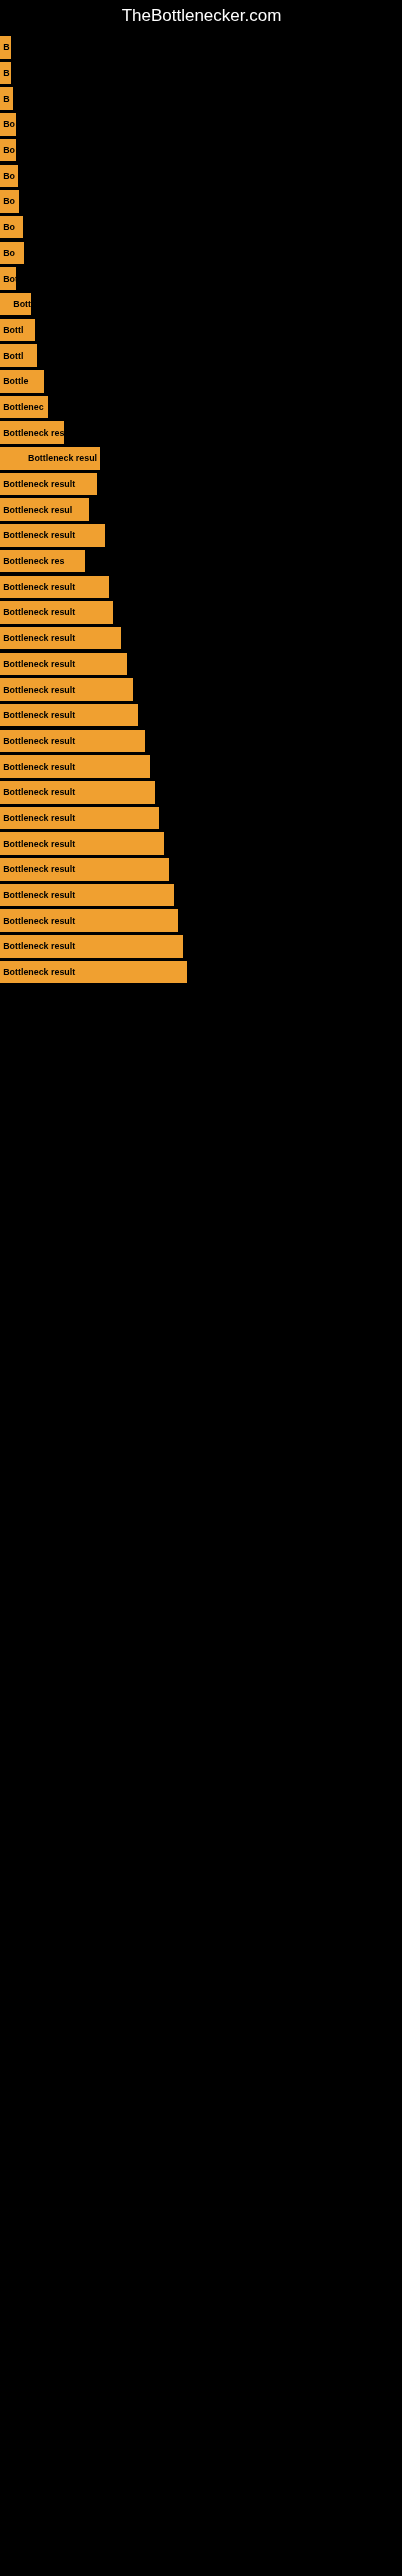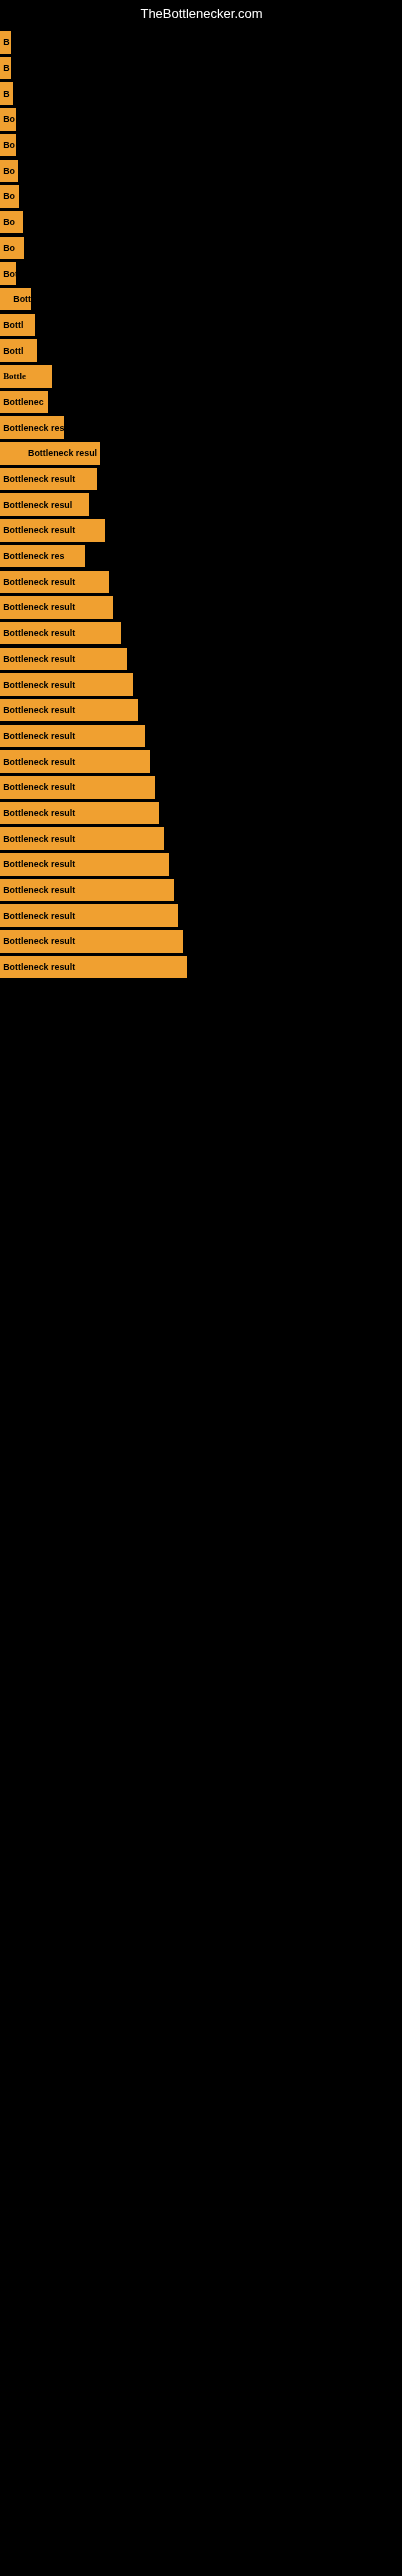--- a/index.html
+++ b/index.html
@@ -9,21 +9,21 @@
     }
     body {
       background-color: #000;
       width: 403px;
       min-height: 2576px;
       font-family: Arial, sans-serif;
       position: relative;
     }
     .site-title {
       color: #fff;
-      font-size: 13px;
+      font-size: 17px;
       text-align: center;
       padding: 6.4px 0 9.7px 0;
       font-weight: normal;
     }
     .bars-container {
       display: flex;
       flex-direction: column;
       gap: 0px;
       padding: 0 0 16px 0;
     }
@@ -112,21 +112,21 @@
       <div class="bar" style="width: 35px;">
         <span class="bar-label">Bottl</span>
       </div>
     </div>
     <div class="bar-row">
       <div class="bar" style="width: 37px;">
         <span class="bar-label">Bottl</span>
       </div>
     </div>
     <div class="bar-row">
-      <div class="bar" style="width: 52px; font-family: Liberation Serif, serif;">
+      <div class="bar" style="width: 44px;">
         <span class="bar-label">Bottle</span>
       </div>
     </div>
     <div class="bar-row">
       <div class="bar" style="width: 48px;">
         <span class="bar-label">Bottlenec</span>
       </div>
     </div>
     <div class="bar-row">
       <div class="bar" style="width: 64px;">

